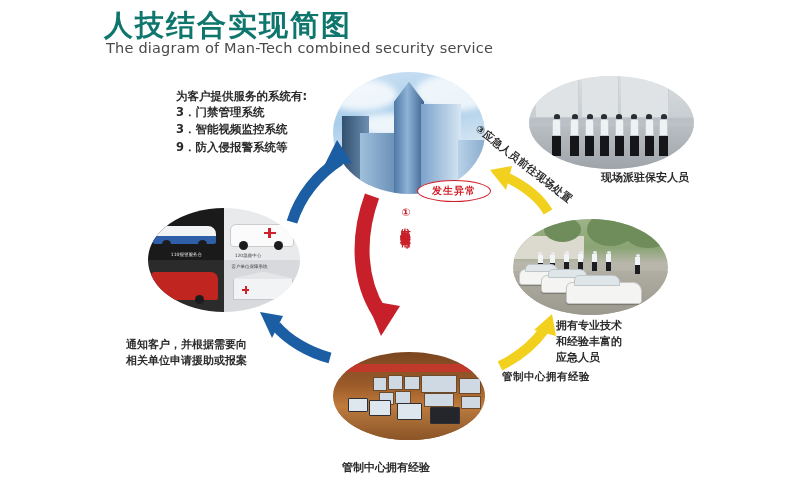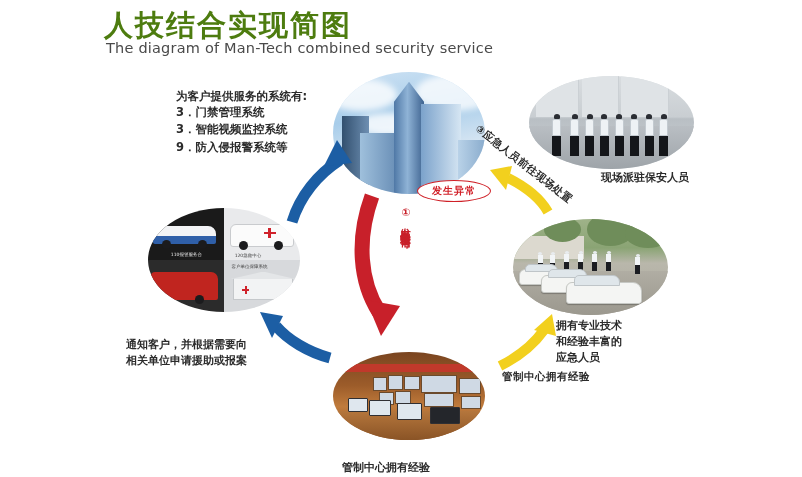--- a/index.html
+++ b/index.html
@@ -3,21 +3,21 @@
 <meta charset="utf-8">
 <style>
   html,body{margin:0;padding:0;background:#ffffff;}
   body{width:802px;height:477px;overflow:hidden;
        font-family:"DejaVu Sans","Liberation Sans",sans-serif;
        color:#231f20;position:relative;}
   .stage{position:absolute;inset:0;}
 
   
   .title-cn{position:absolute;left:104px;top:6px;font-size:29px;font-weight:700;
-            letter-spacing:2px;color:#4d7c0f;white-space:nowrap;}
+            letter-spacing:2px;color:#0f766e;white-space:nowrap;}
   .title-en{position:absolute;left:106px;top:40px;font-size:14.5px;color:#4a4a4a;
             letter-spacing:.2px;white-space:nowrap;}
   .sys-head{position:absolute;left:176px;top:89px;font-size:11.5px;font-weight:700;color:#2b2b2b;}
   .sys-list{position:absolute;left:176px;top:104px;font-size:11.5px;font-weight:700;
             color:#2b2b2b;line-height:1.52;}
   .cap{position:absolute;font-size:11px;font-weight:700;color:#2b2b2b;line-height:1.45;text-align:left;}
 
   
   .ph{position:absolute;border-radius:50%;overflow:hidden;}
 

